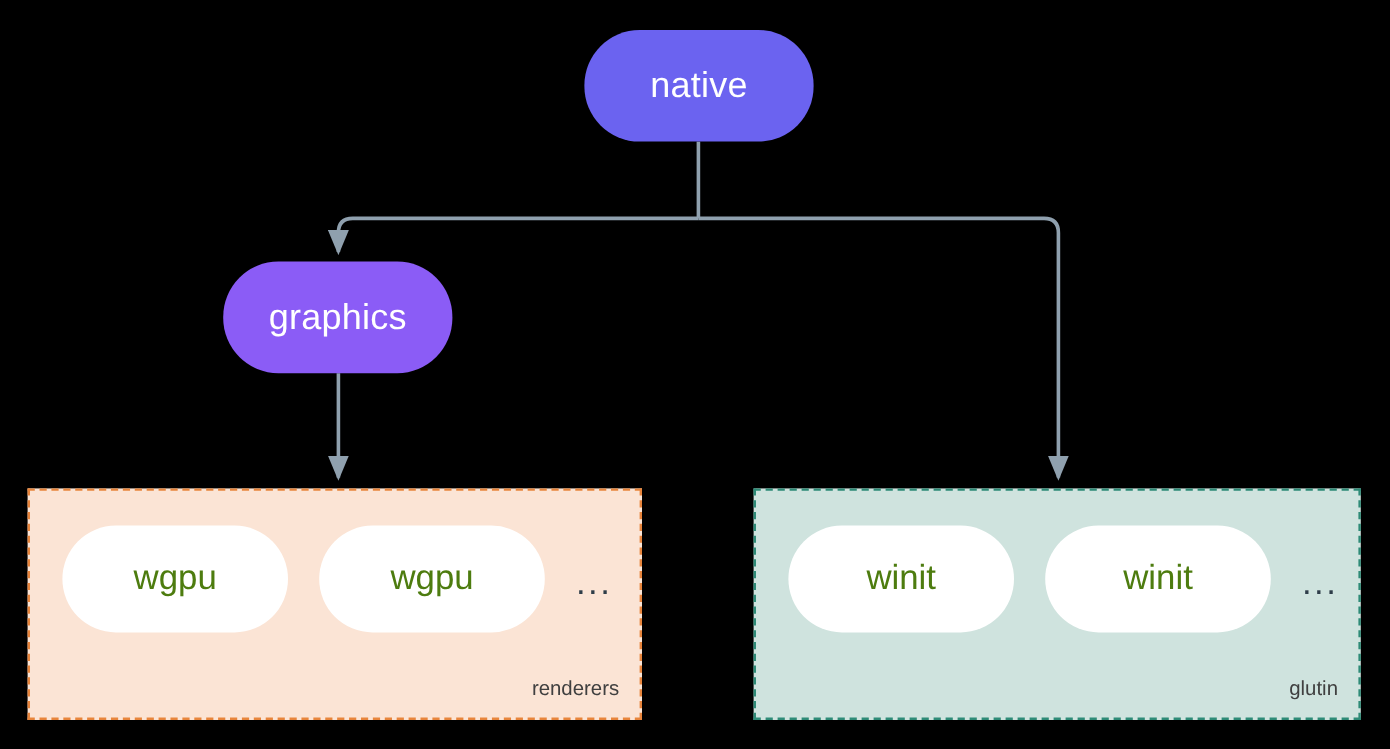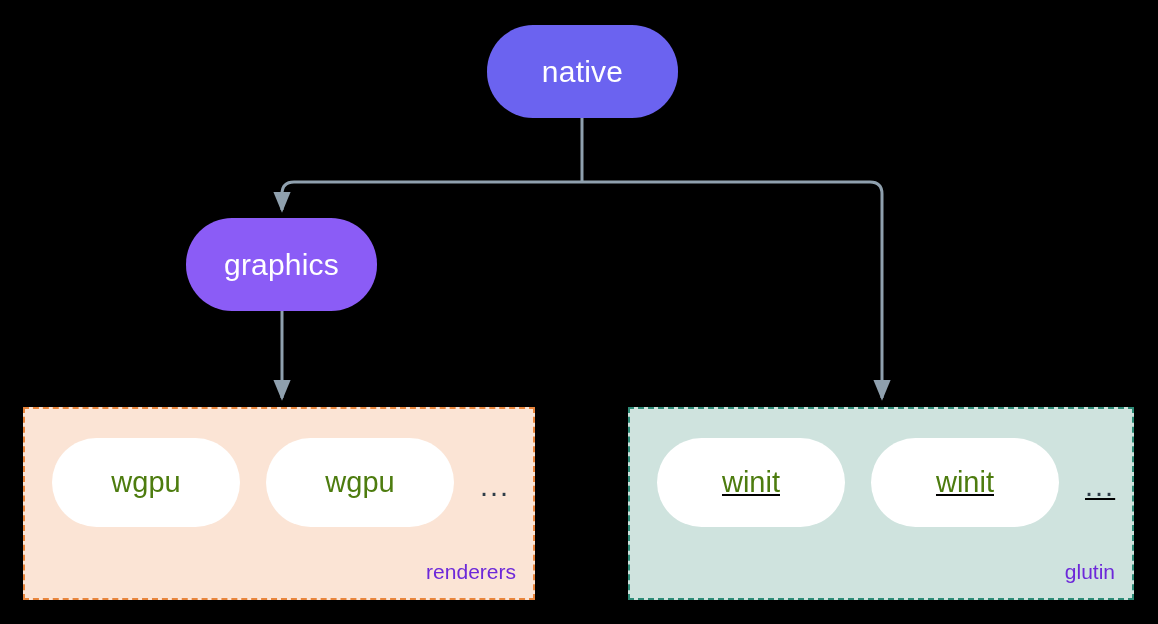--- a/index.html
+++ b/index.html
@@ -82,21 +82,21 @@
 
   .group-items {
     position: absolute;
     left: 0;
     top: 29px;
     width: 100%;
     display: flex;
     align-items: center;
   }
   .group-renderers .group-items { padding-left: 27px; }
-  .group-shells .group-items { padding-left: 27px; text-decoration: underline; }
+  .group-shells .group-items { padding-left: 27px; }
 
   .pill {
     box-sizing: border-box;
     height: 89px;
     min-width: 188px;
     padding: 0 26px;
     margin-right: 26px;
     background: #ffffff;
     border-radius: 45px;
     display: flex;
@@ -112,22 +112,22 @@
     font-size: 29px;
     line-height: 1;
     letter-spacing: 2px;
     margin-top: 8px;
   }
 
   .group-caption {
     position: absolute;
     right: 17px;
     bottom: 14px;
-    color: #6d28d9;
-    font-size: 21px;
+    color: #404040;
+    font-size: 17px;
     white-space: nowrap;
   }
 </style>
 </head>
 <body>
 
 <div id="canvas">
 
   <svg id="edges" viewBox="0 0 1158 624" width="1158" height="624" aria-hidden="true">
     <defs>

